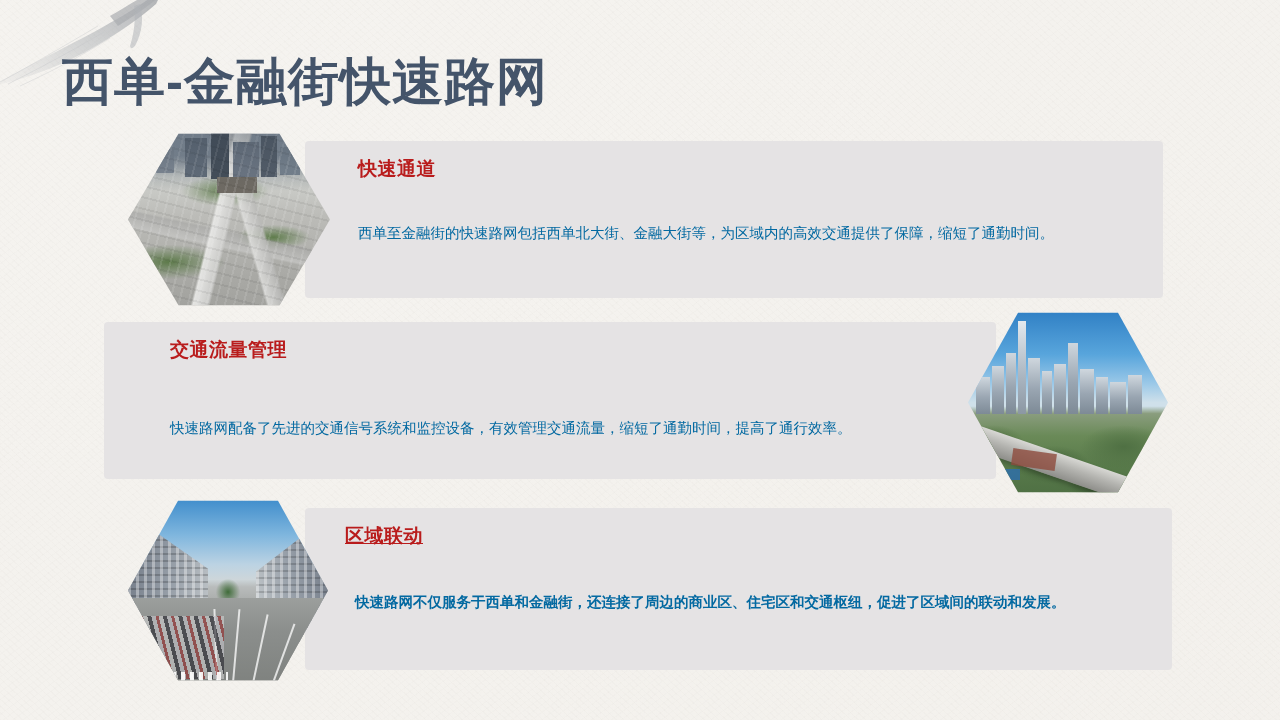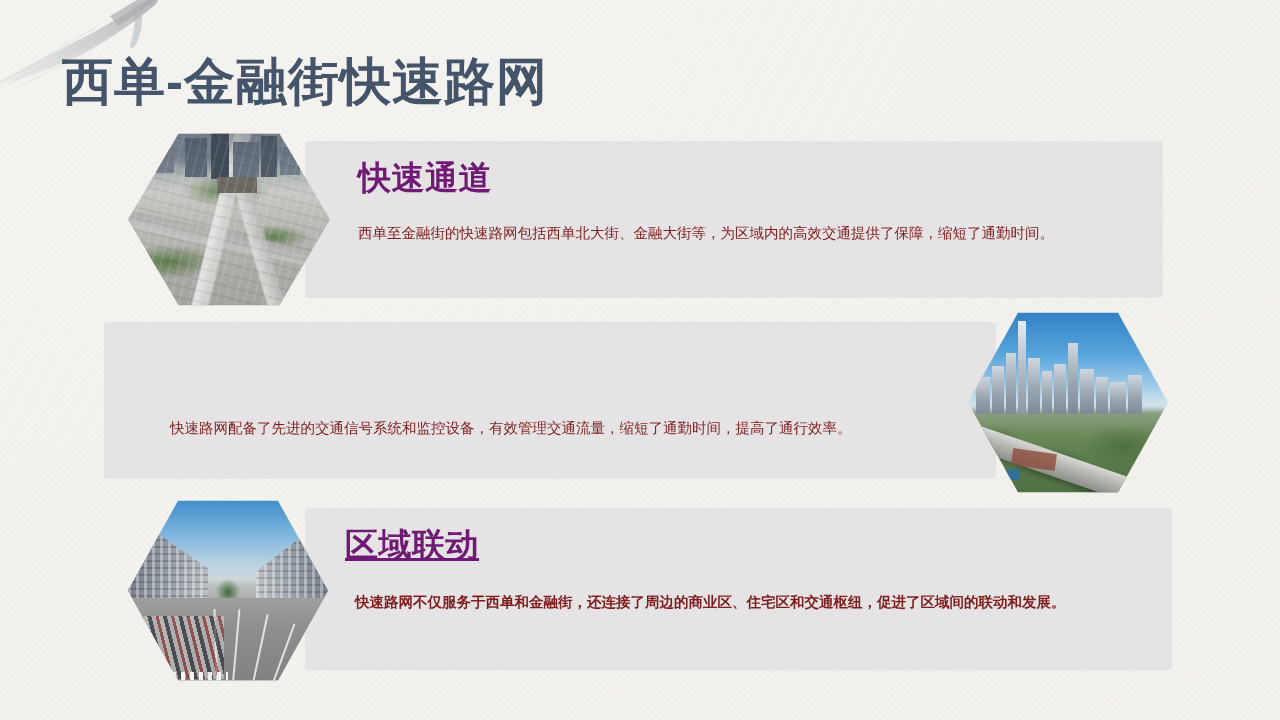--- a/index.html
+++ b/index.html
@@ -70,36 +70,36 @@
     position: absolute;
     background: #e5e3e4;
     border-radius: 4px;
   }
   .card-1 { left: 305px;  top: 141px; width: 858px;  height: 157px; }
   .card-2 { left: 104px;  top: 322px; width: 892px;  height: 157px; }
   .card-3 { left: 305px;  top: 508px; width: 867px;  height: 162px; }
 
   .card-heading {
     position: absolute;
-    font-size: 33px;
+    font-size: 19px;
     font-weight: bold;
-    color: #701a75;
+    color: #b91c1c;
     letter-spacing: 0.5px;
     white-space: nowrap;
     text-align: center;
   }
   .card-1 .card-heading { left: 53px; top: 15px; }
   .card-2 .card-heading { left: 66px; top: 15px; }
   .card-3 .card-heading { left: 40px; top: 15px; text-decoration: underline; }
 
   .card-body {
     position: absolute;
     font-size: 14.5px;
     line-height: 2.0;
-    color: #7f1d1d;
+    color: #0369a1;
     text-align: justify;
   }
   .card-1 .card-body { left: 53px;  top: 78px; width: 760px; }
   .card-2 .card-body { left: 66px;  top: 92px; width: 805px; }
   .card-3 .card-body { left: 50px;  top: 80px; width: 765px; font-weight: bold; }
 
   
   .hex {
     position: absolute;
     -webkit-clip-path: polygon(25% 1.5%, 75% 1.5%, 100% 50%, 75% 98.5%, 25% 98.5%, 0% 50%);
@@ -294,20 +294,21 @@
       <div class="b" style="left:41%;top:1%;width:9%;height:26%;background:#434d58;"></div>
       <div class="b" style="left:52%;top:6%;width:13%;height:20%;background:#6a7481;"></div>
       <div class="b" style="left:66%;top:3%;width:8%;height:23%;background:#515b67;"></div>
       <div class="b" style="left:75%;top:9%;width:10%;height:16%;background:#74808c;"></div>
       <div class="b" style="left:14%;top:10%;width:9%;height:14%;background:#79838f;"></div>
       <div class="b" style="left:44%;top:26%;width:20%;height:9%;background:#6e6a63;"></div>
     </div>
   </div>
 
   <div class="card card-2">
+    <div class="card-heading">交通流量管理</div>
     <div class="card-body">快速路网配备了先进的交通信号系统和监控设备，有效管理交通流量，缩短了通勤时间，提高了通行效率。</div>
   </div>
 
   <div class="hex hex-2">
     <div class="photo photo-skyline">
       <div class="sky-building" style="left:4%;width:7%;height:20%;"></div>
       <div class="sky-building" style="left:12%;width:6%;height:26%;"></div>
       <div class="sky-building" style="left:19%;width:5%;height:33%;"></div>
       <div class="sky-building" style="left:25%;width:4%;height:50%;background:linear-gradient(180deg,#e3e9ee 0%,#aab5c0 60%,#8b97a3 100%);"></div>
       <div class="sky-building" style="left:30%;width:6%;height:30%;"></div>

